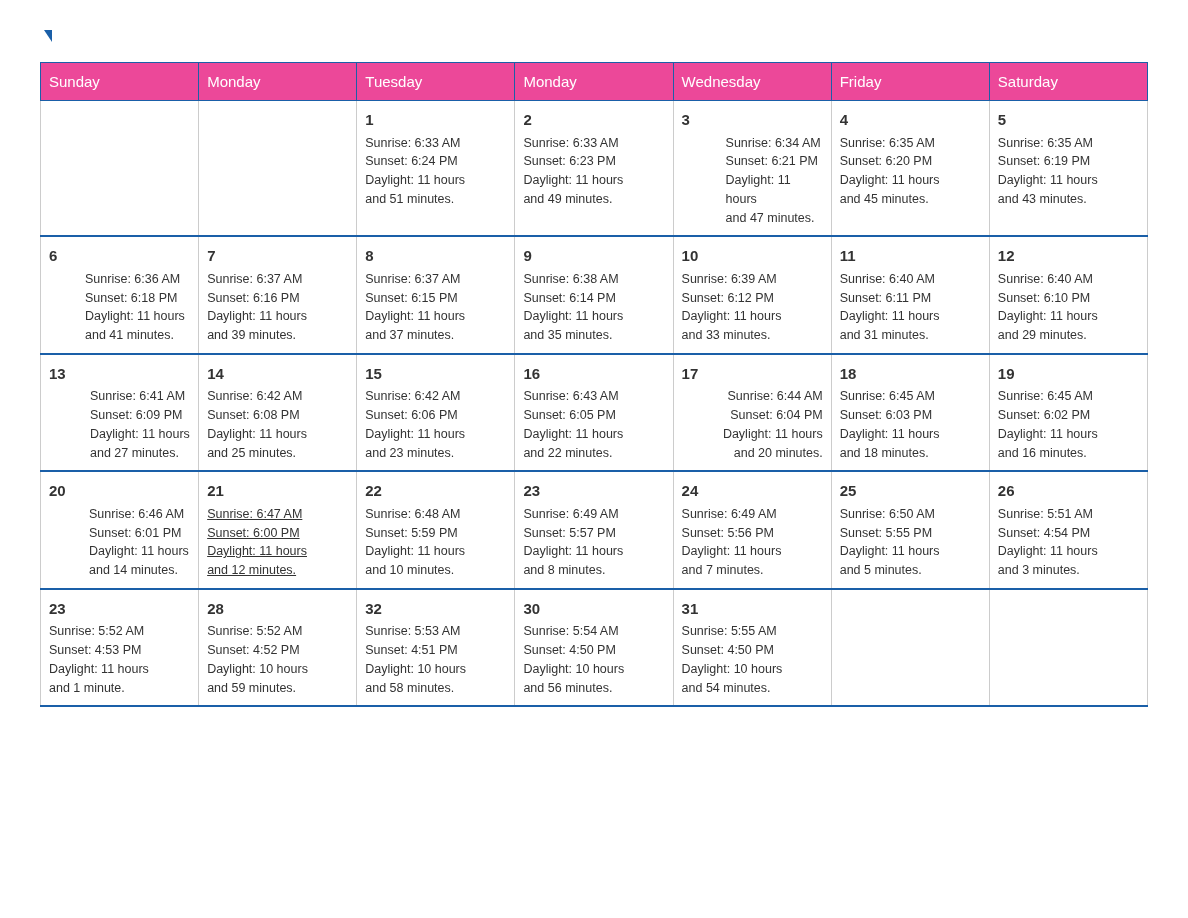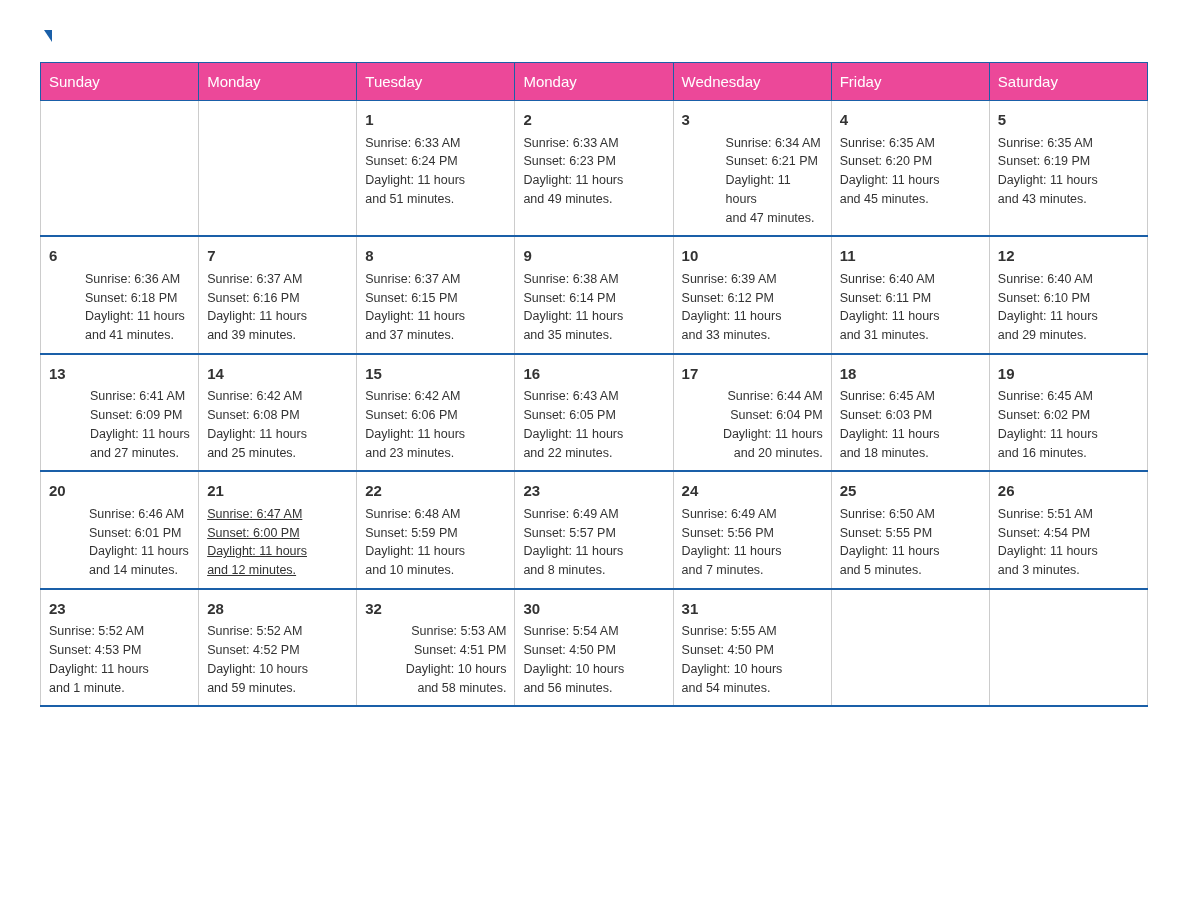--- a/index.html
+++ b/index.html
@@ -319,21 +319,21 @@
         </td>
         <td>
           <span class="day-num">28</span>
           <div style="white-space: pre-line;">Sunrise: 5:52 AM
 Sunset: 4:52 PM
 Daylight: 10 hours
 and 59 minutes.</div>
         </td>
         <td>
           <span class="day-num">32</span>
-          <div style="white-space: pre-line; text-align: right;">Sunrise: 5:53 AM
+          <div style="white-space: pre-line;">Sunrise: 5:53 AM
 Sunset: 4:51 PM
 Daylight: 10 hours
 and 58 minutes.</div>
         </td>
         <td>
           <span class="day-num">30</span>
           <div style="white-space: pre-line;">Sunrise: 5:54 AM
 Sunset: 4:50 PM
 Daylight: 10 hours
 and 56 minutes.</div>

